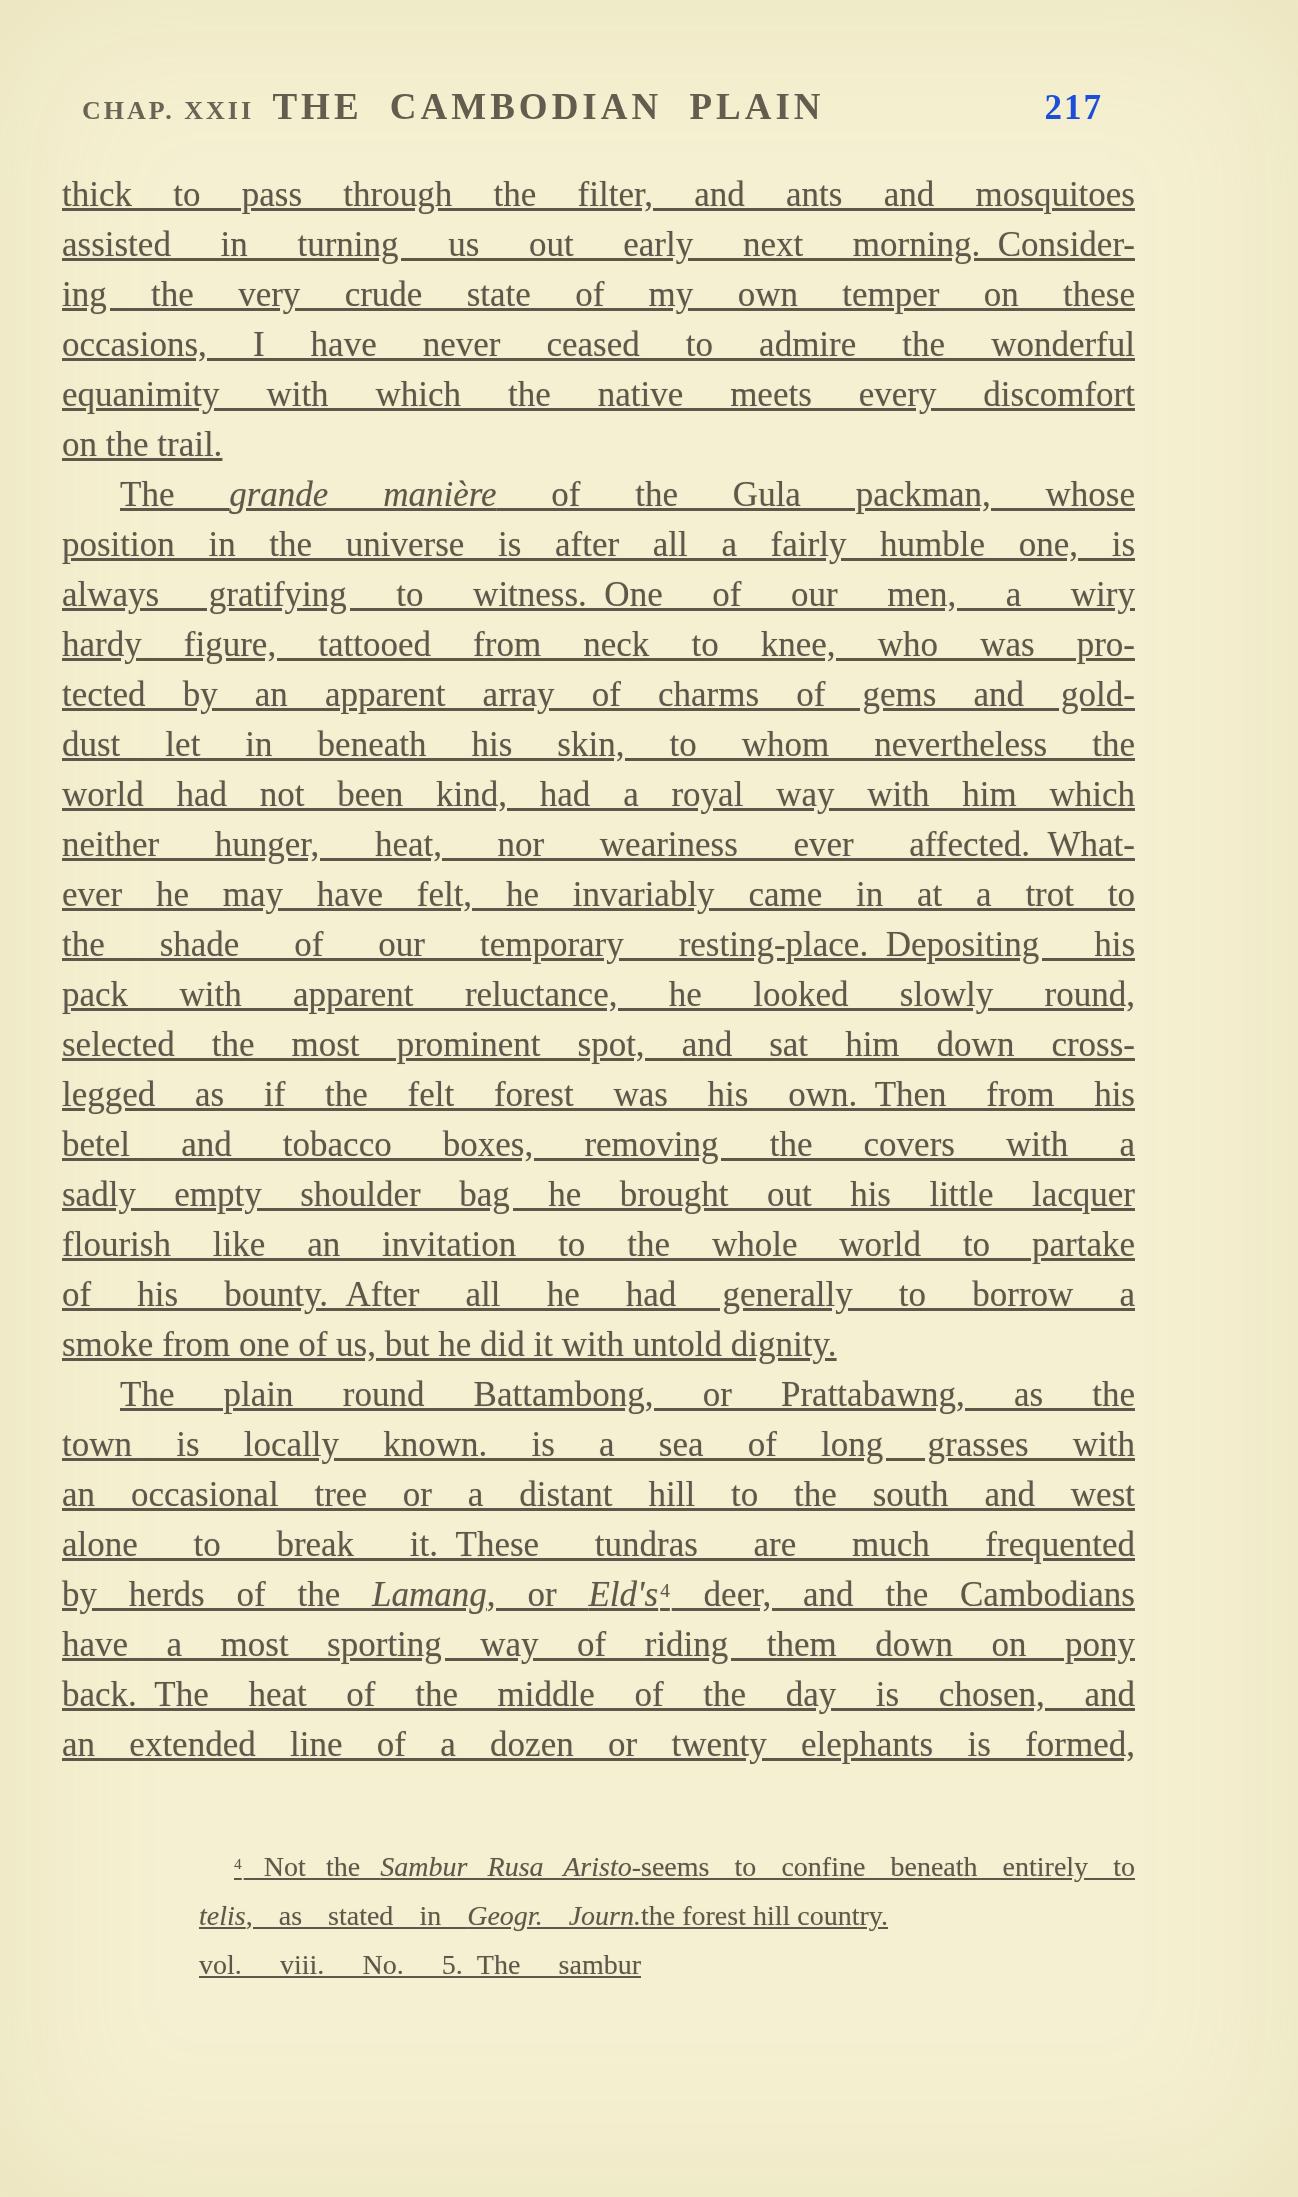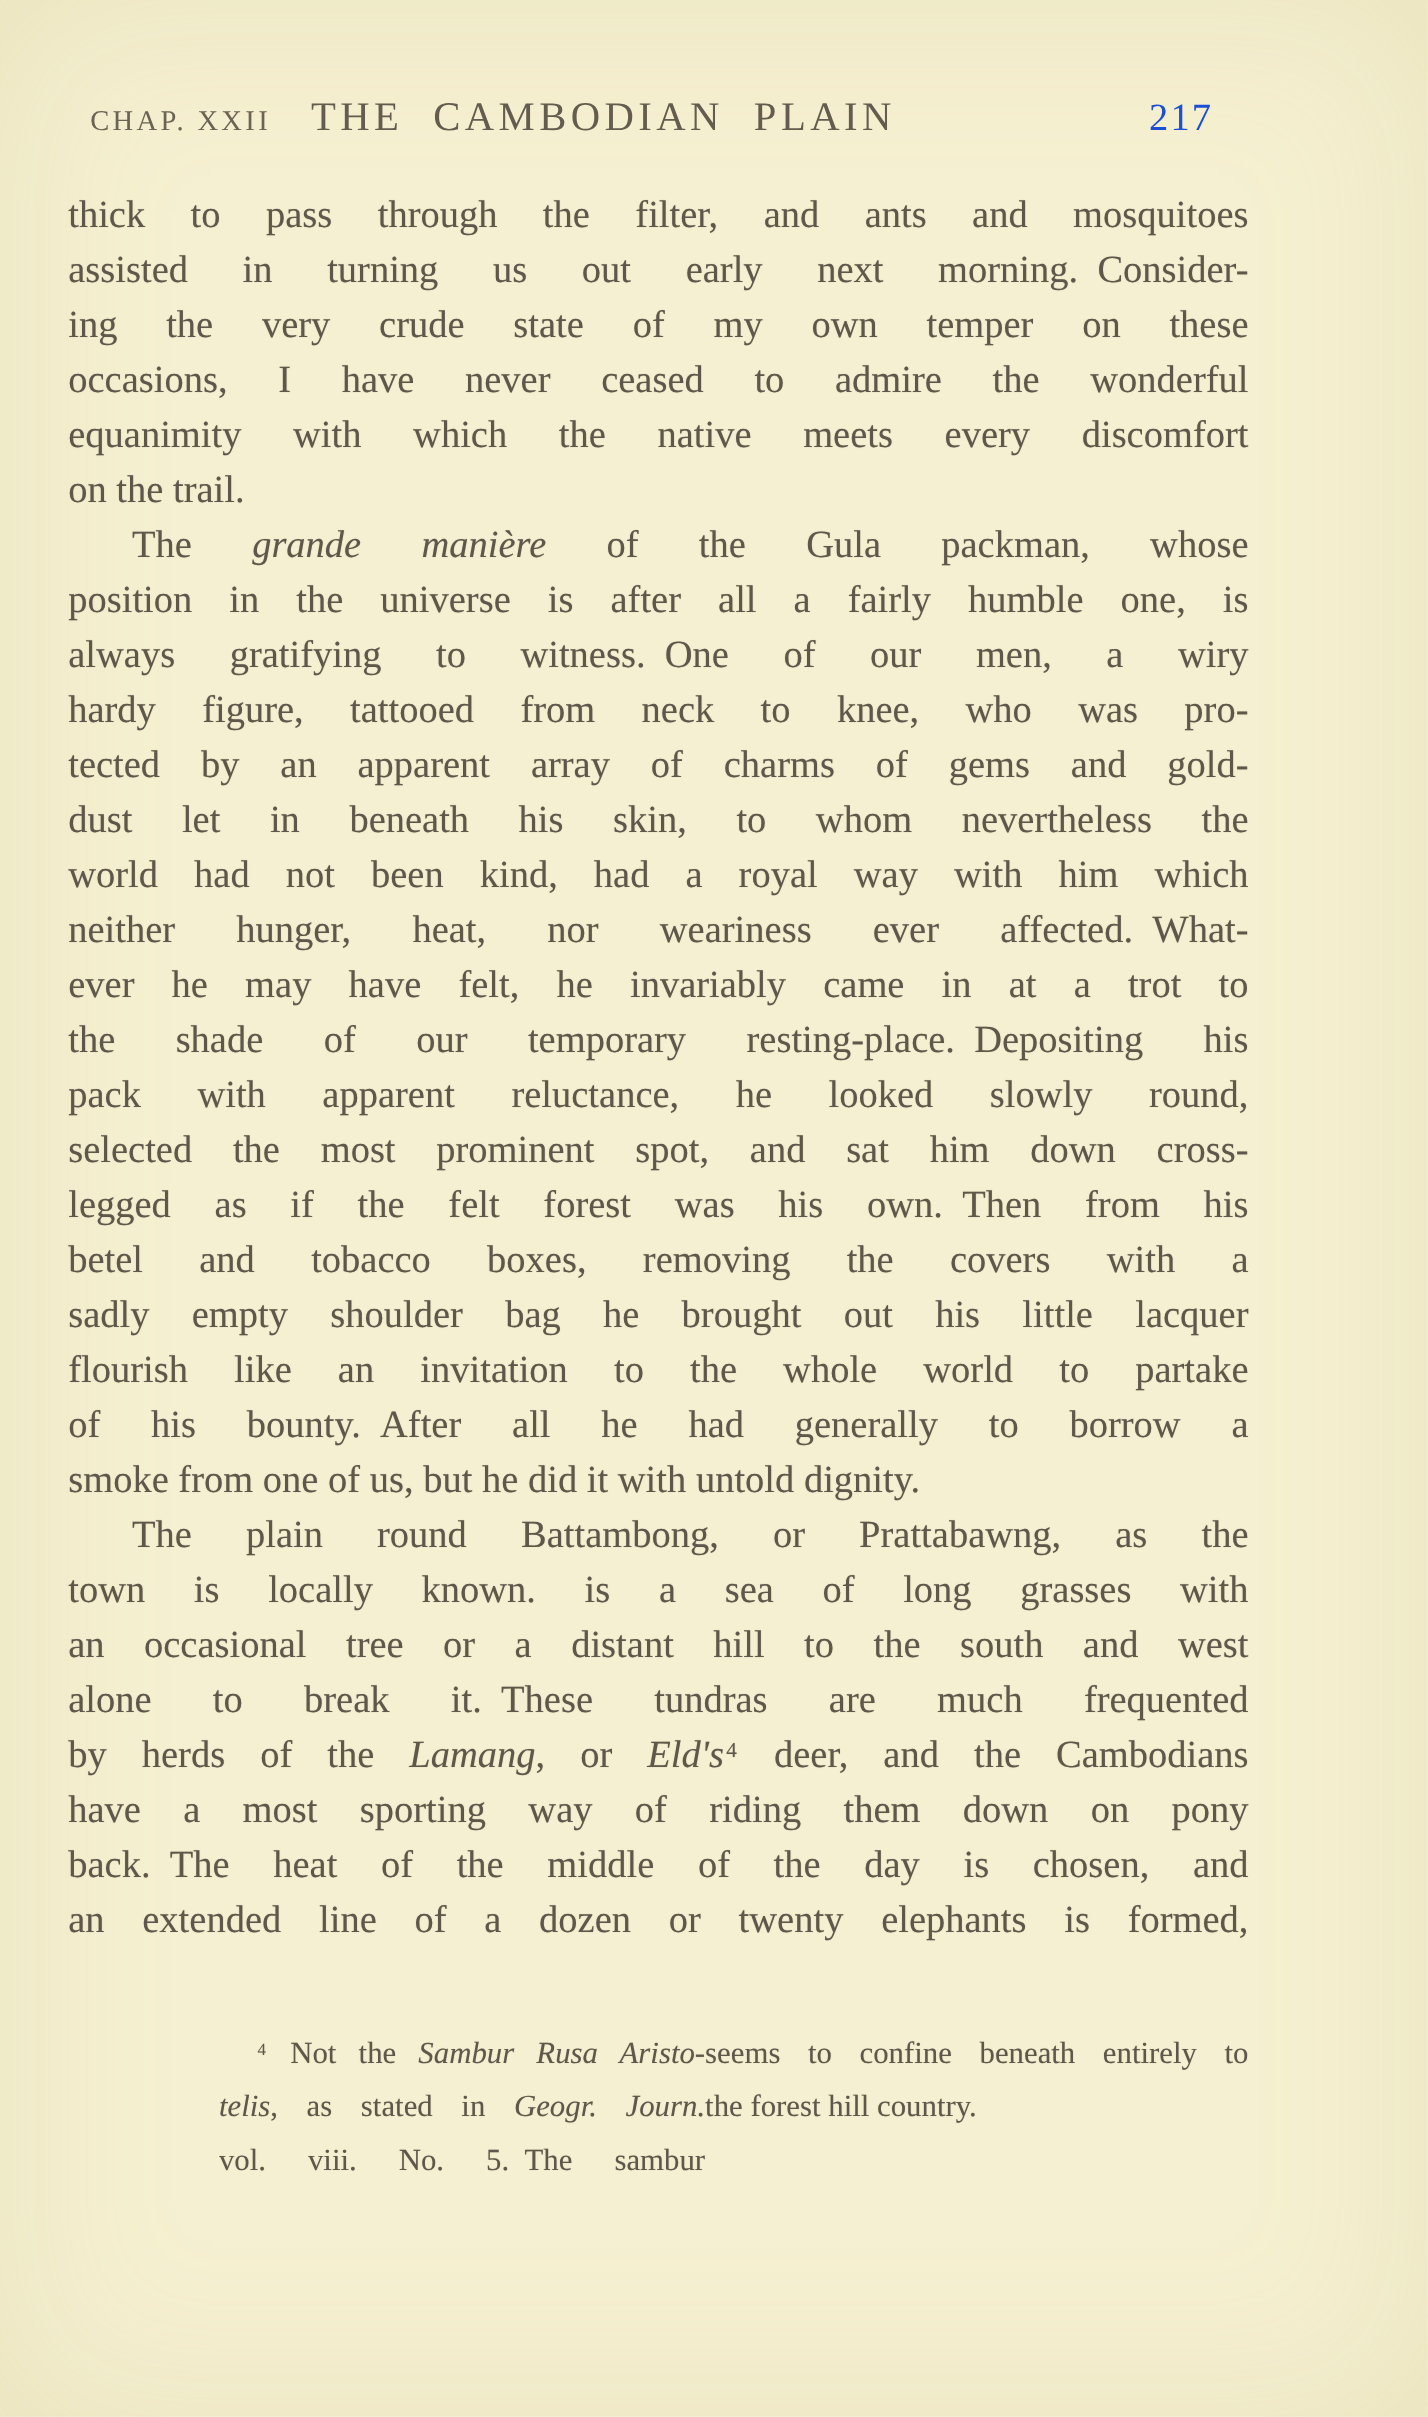--- a/index.html
+++ b/index.html
@@ -17,20 +17,21 @@
     position: absolute;
     left: 62px;
     top: 85px;
     width: 1073px;
   }
   
   .running-header {
     display: grid;
     grid-template-columns: 1fr auto 1fr;
     align-items: baseline;
+    font-weight: bold;
   }
   .chapter-label {
     justify-self: start;
     padding-left: 20px;
     font-size: 26px;
     letter-spacing: 3px;
     color: #6b6354;
     white-space: nowrap;
   }
   .page-title {
@@ -54,20 +55,21 @@
   .body-text {
     margin-top: 42px;
     font-size: 35px;
     line-height: 50px;
     text-shadow: 0 0 1px rgba(95, 87, 74, 0.35);
   }
   .line {
     text-align: justify;
     text-align-last: justify;
     white-space: normal;
+    text-decoration: underline;
   }
   .line.last { text-align-last: left; }
   .para.indent .line:first-child { text-indent: 58px; }
   .it { font-style: italic; }
   sup {
     font-size: 55%;
     line-height: 0;
     vertical-align: baseline;
     position: relative;
     top: -0.45em;

